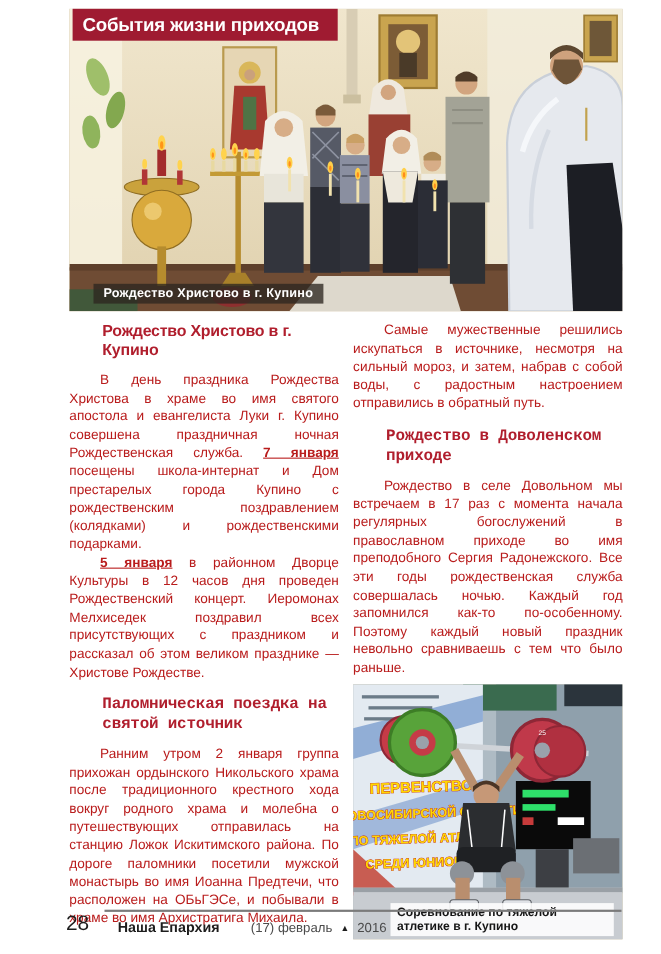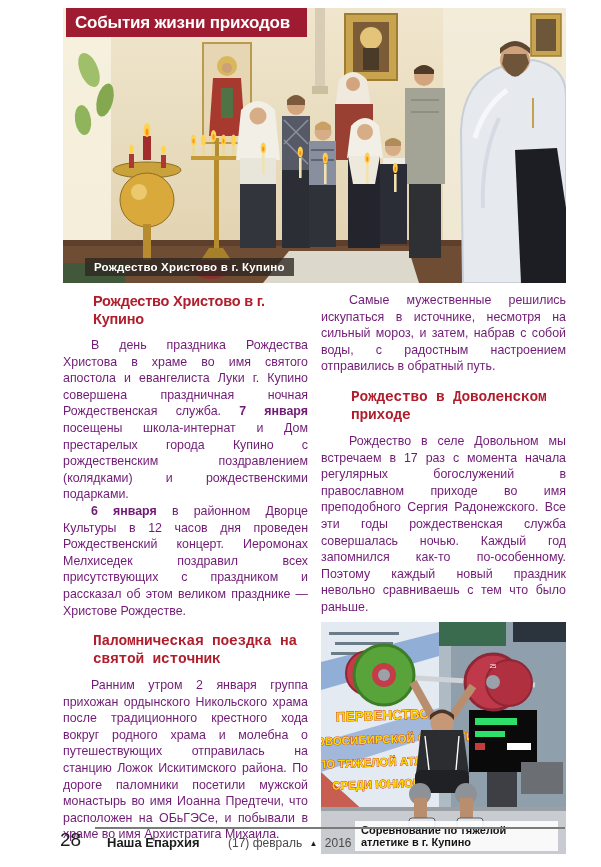--- a/index.html
+++ b/index.html
@@ -35,24 +35,24 @@
     display:flex; gap:13px; align-items:flex-start;
   }
   .col { width:245px; }
   h3.red {
     color:#b01e2d; font-size:14.5px; line-height:18px; font-weight:bold;
     margin:0 0 9px 0; padding-left:30px; letter-spacing:-0.2px;
   }
   h3.red.mt { margin-top:13px;font-family:Liberation Mono, monospace; }
   p.body {
     margin:0; font-size:12.4px; line-height:16.6px; text-align:justify;
-    text-indent:28px; color:#701a75;
+    text-indent:28px; color:#b91c1c;
     hyphens:auto; -webkit-hyphens:auto;
   }
-  p.body .b { font-weight:bold; }
+  p.body .b { font-weight:bold;text-decoration:underline; }
   
   .footer-rule { position:absolute; left:95px; top:827px; width:470px; height:2px; background:#7b7b7b; }
   .page-num { position:absolute; left:60px; top:829px; font-size:19px; color:#1d1d1d; }
   .footer-text { position:absolute; left:107px; top:835px; font-size:12px; color:#4a4a4a; white-space:nowrap; }
   .footer-text .mag { font-weight:bold; font-size:13px; color:#1d1d1d; margin-right:25px; }
   .footer-text .sep { font-size:8px; color:#1d1d1d; vertical-align:1px; margin:0 4px; }
   svg text { font-family:"Liberation Sans", sans-serif; }
   .yellow-line { font-weight:bold; fill:#ffd800; stroke:#c21f17; stroke-width:0.7px; paint-order:stroke; }
 </style>
 </head>
@@ -230,21 +230,21 @@
   </div>
 
   <div class="banner">
     <span>События жизни приходов</span>
   </div>
 
   <div class="columns">
     <div class="col">
       <h3 class="red">Рождество Христово в г. Купино</h3>
       <p class="body"><span>В день праздника Рождества Христова в храме во имя святого апостола и евангелиста Луки г. Купино совершена праздничная ночная Рождественская служба. </span><span class="b">7 января</span><span> посещены школа-интернат и Дом престарелых города Купино с рождественским поздравлением (колядками) и рождественскими подарками.</span></p>
-      <p class="body"><span class="b">6 января</span><span> в районном Дворце Культуры в 12 часов дня проведен Рождественский концерт. Иеромонах Мелхиседек поздравил всех присутствующих с праздником и рассказал об этом великом празднике — Христове Рождестве.</span></p>
+      <p class="body"><span class="b">5 января</span><span> в районном Дворце Культуры в 12 часов дня проведен Рождественский концерт. Иеромонах Мелхиседек поздравил всех присутствующих с праздником и рассказал об этом великом празднике — Христове Рождестве.</span></p>
       <h3 class="red mt">Паломническая поездка на святой источник</h3>
       <p class="body">Ранним утром 2 января группа прихожан ордынского Никольского храма после традиционного крестного хода вокруг родного храма и молебна о путешествующих отправилась на станцию Ложок Искитимского района. По дороге паломники посетили мужской монастырь во имя Иоанна Предтечи, что расположен на ОБьГЭСе, и побывали в храме во имя Архистратига Михаила.</p>
     </div>
 
     <div class="col">
       <p class="body">Самые мужественные решились искупаться в источнике, несмотря на сильный мороз, и затем, набрав с собой воды, с радостным настроением отправились в обратный путь.</p>
       <h3 class="red mt">Рождество в Доволенском приходе</h3>
       <p class="body">Рождество в селе Довольном мы встречаем в 17 раз с момента начала регулярных богослужений в православном приходе во имя преподобного Сергия Радонежского. Все эти годы рождественская служба совершалась ночью. Каждый год запомнился как-то по-особенному. Поэтому каждый новый праздник невольно сравниваешь с тем что было раньше.</p>
 
       <div class="photo photo-bottom">

